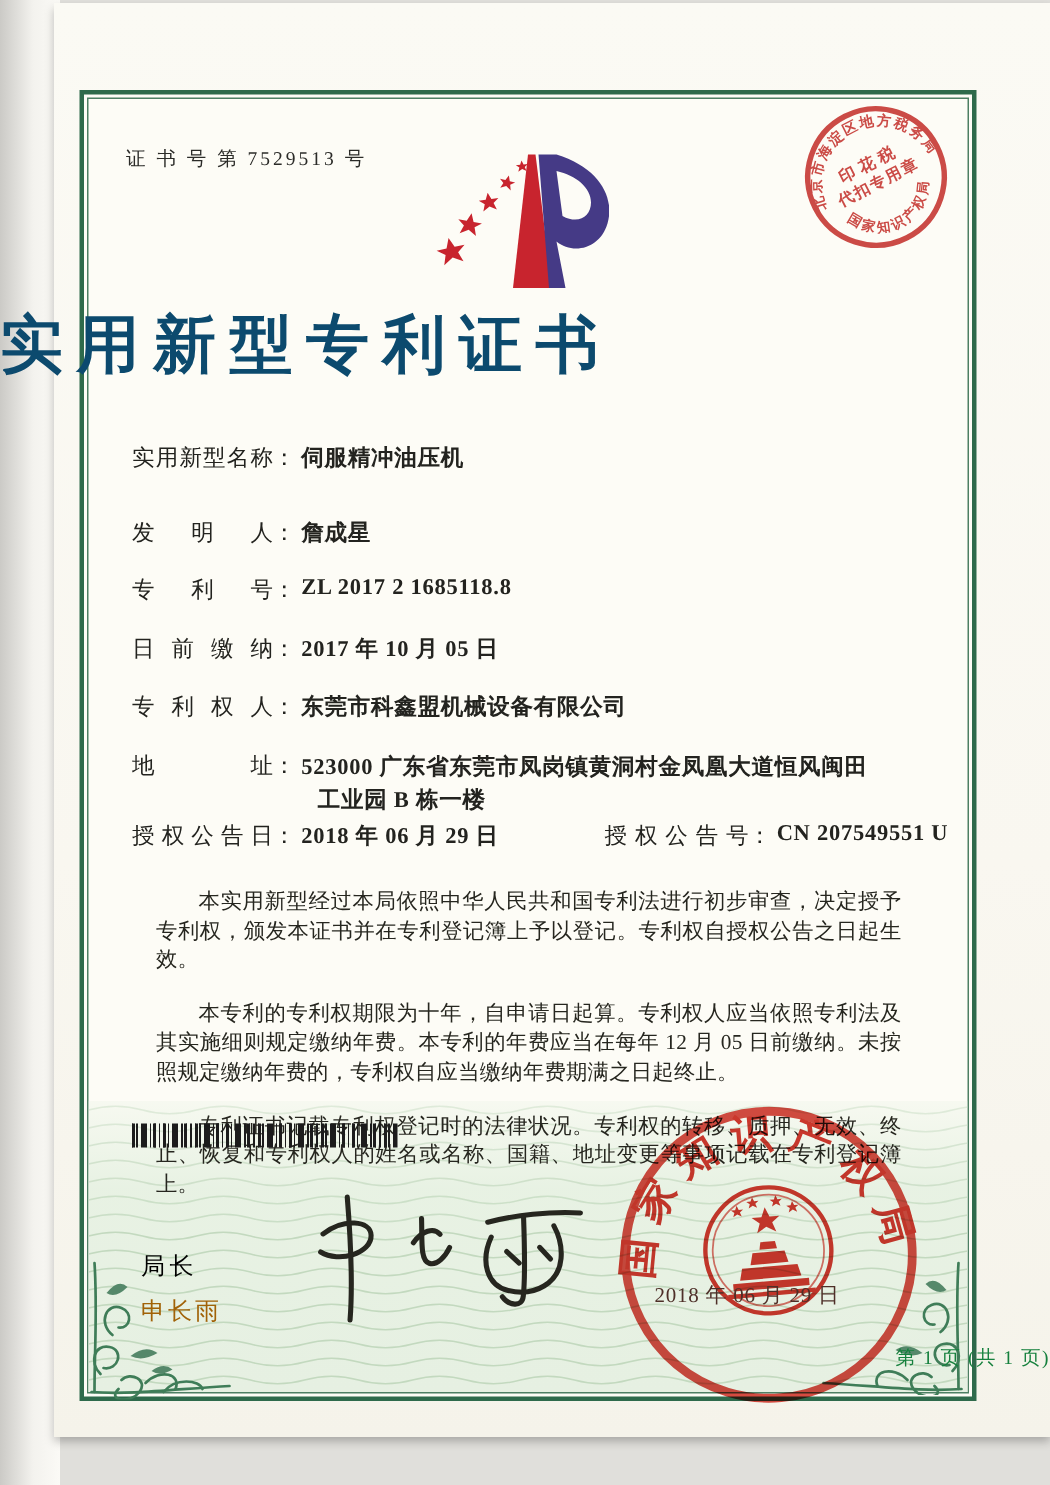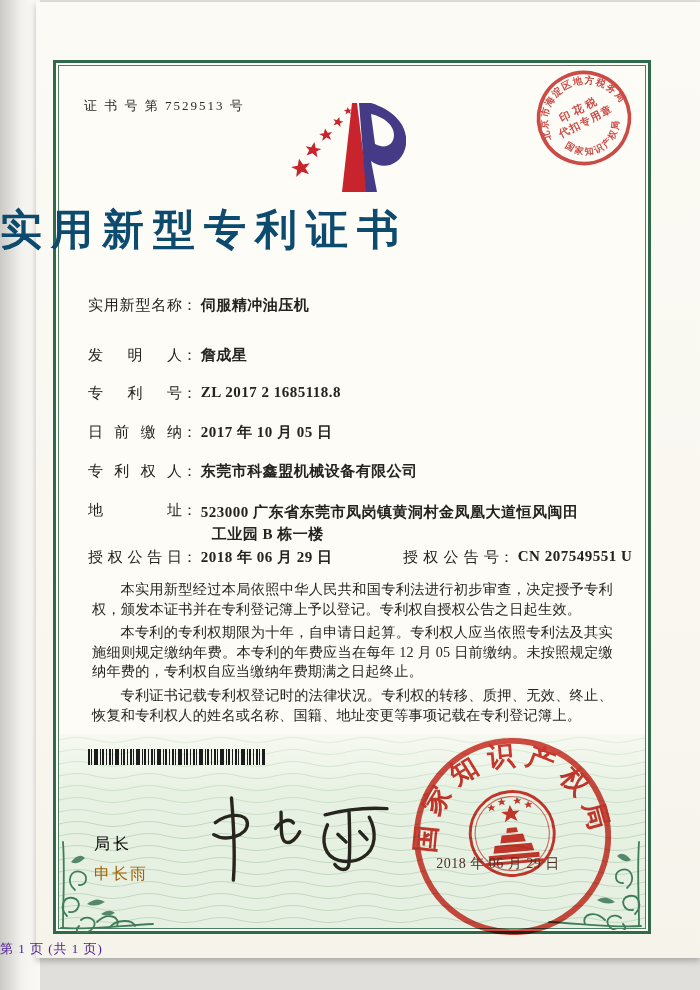--- a/index.html
+++ b/index.html
@@ -26,34 +26,34 @@
     font-size:42px;font-weight:700;color:#0c4a6e;letter-spacing:9px;}
   .frow{position:absolute;left:88px;font-size:15px;color:#23231f;white-space:nowrap;}
   .flabel{display:inline-block;width:94px;text-align:justify;text-align-last:justify;vertical-align:top;}
   .fcolon{display:inline-block;vertical-align:top;}
   .fvalue{display:inline-block;vertical-align:top;letter-spacing:.5px;font-weight:bold;}
   .fvalue .l2{display:block;letter-spacing:.5px;margin-left:11px;}
   .frow .right-group{position:absolute;left:279px;top:0;white-space:nowrap;margin-left:36px;}
   .frow .right-group .flabel{width:96px;}
   .body-text{position:absolute;left:88px;top:576px;width:529px;
     font-size:14.2px;line-height:19.6px;color:#26261f;text-align:justify;letter-spacing:.2px;}
-  .body-text p{margin:4px;text-indent:2em;}
+  .body-text p{margin:16px;text-indent:2em;}
   .barcode{position:absolute;left:88px;top:749px;width:177px;height:16px;
     background:
       repeating-linear-gradient(90deg,#1c1c1c 0 1px,transparent 1px 3px),
       repeating-linear-gradient(90deg,#1c1c1c 0 2px,transparent 2px 7px);
     background-blend-mode:normal;}
   .sign-title{position:absolute;left:94px;top:834px;font-size:16px;color:#000000;letter-spacing:3px;}
   .sign-name{position:absolute;left:94px;top:864px;font-size:16px;color:#a16207;letter-spacing:2px;}
   .signature{position:absolute;left:178px;top:790px;transform:rotate(-2deg);}
   .seal-cnipa{position:absolute;left:410px;top:734px;mix-blend-mode:multiply;transform:rotate(-5deg);}
   .seal-date{position:absolute;left:428px;top:855px;width:140px;text-align:center;
     font-size:14px;color:#4e2f28;letter-spacing:.5px;white-space:nowrap;}
   .seal-tax{position:absolute;left:534px;top:68px;transform:rotate(-27deg);mix-blend-mode:multiply;opacity:.93;}
-  .footer{position:absolute;left:0;right:0;top:896px;text-align:left;font-size:13px;color:#4c1d95;letter-spacing:1px;margin-top:44px;}
+  .footer{position:absolute;left:0;right:0;top:896px;text-align:right;font-size:13px;color:#15803d;letter-spacing:1px;}
   .flourish-l{position:absolute;left:57px;top:838px;}
   .flourish-r{position:absolute;left:545px;top:840px;transform:scaleX(-1);}
 </style>
 </head>
 <body>
 
 <div class="left-strip"></div>
 <div class="paper"></div>
 
 <div class="frame-outer">

